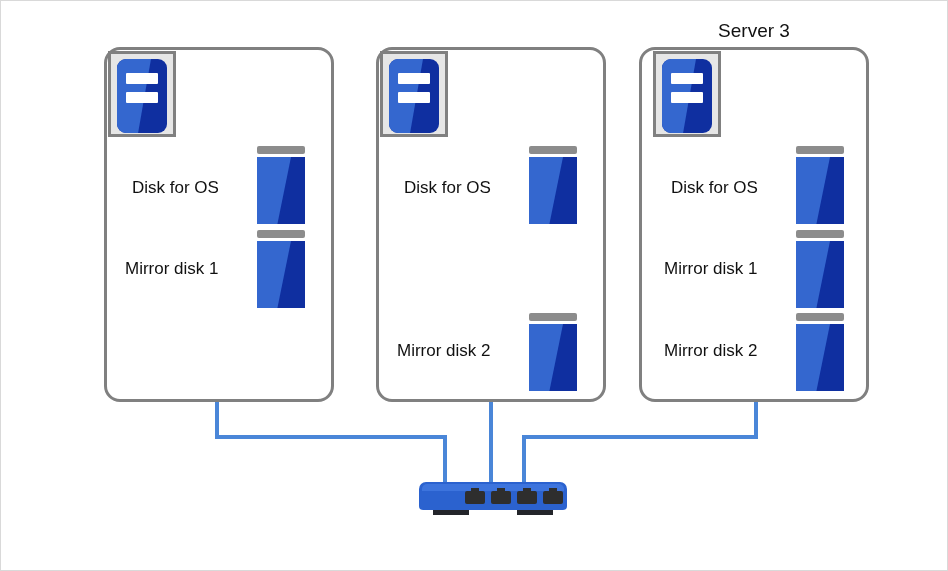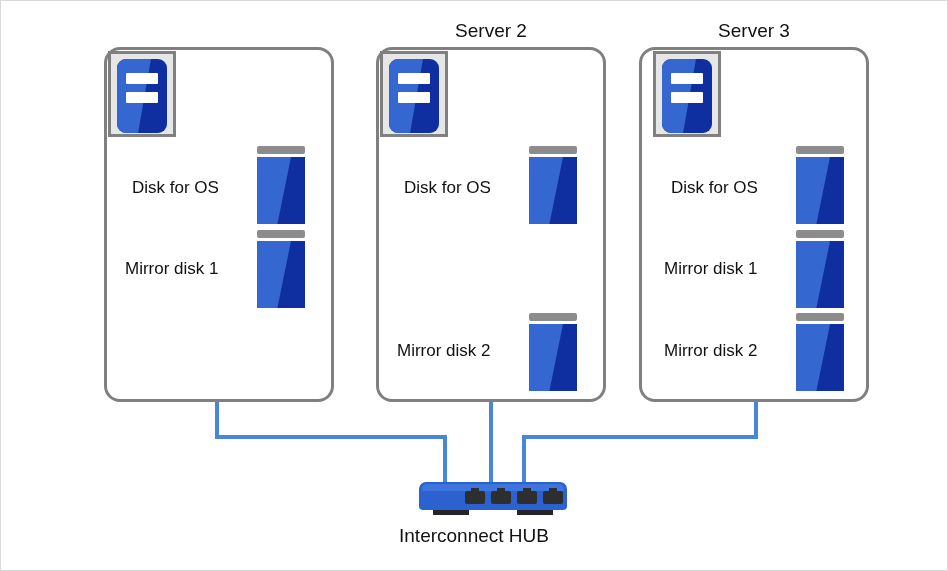--- a/index.html
+++ b/index.html
@@ -187,21 +187,20 @@
   </div>
 
   <div class="disk-label" style="left:124px;top:258px;width:135px;">Mirror disk 1</div>
   <div class="disk" style="left:256px;top:229px;">
     <div class="cap"></div>
     <div class="platter">
       <div class="lite"></div>
     </div>
   </div>
 
-  <div class="srv-title" style="left:375px;top:18px;width:230px;">Server 2</div>
 
   <div class="srv-box" style="left:375px;top:46px;width:230px;height:355px;"></div>
 
   <div class="srv-icon" style="left:379px;top:50px;">
     <div class="body">
       <div class="sheen"></div>
       <div class="bar b1"></div>
       <div class="bar b2"></div>
     </div>
   </div>
@@ -273,15 +272,14 @@
     <div class="foot" style="left:98px;"></div>
     <div class="shell">
       <div class="hilite"></div>
       <div class="port" style="left:46px;"></div>
       <div class="port" style="left:72px;"></div>
       <div class="port" style="left:98px;"></div>
       <div class="port" style="left:124px;"></div>
     </div>
   </div>
 
-  <div class="hub-label">Interconnect HUB</div>
 
 </div>
 
 </body></html>

